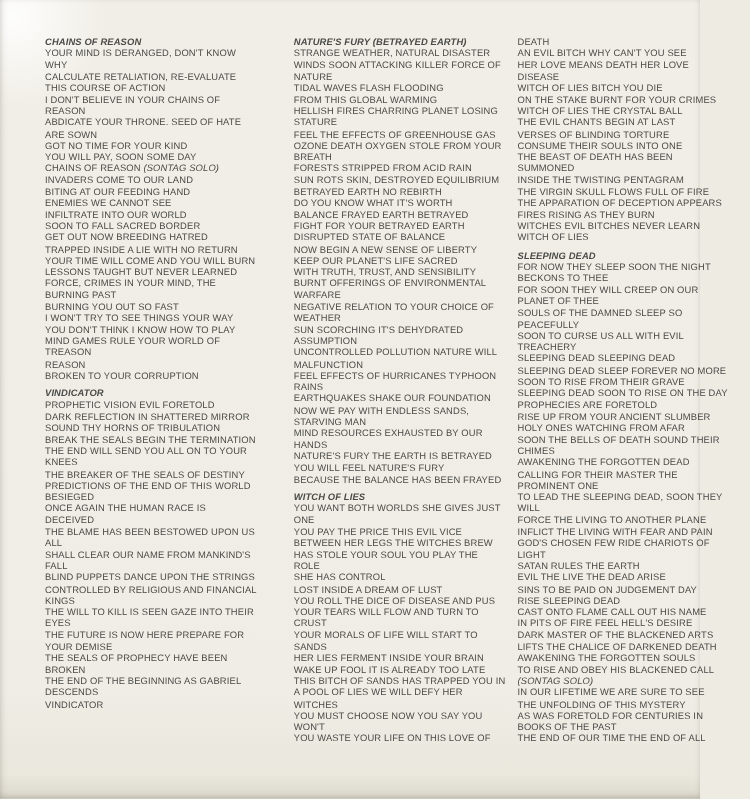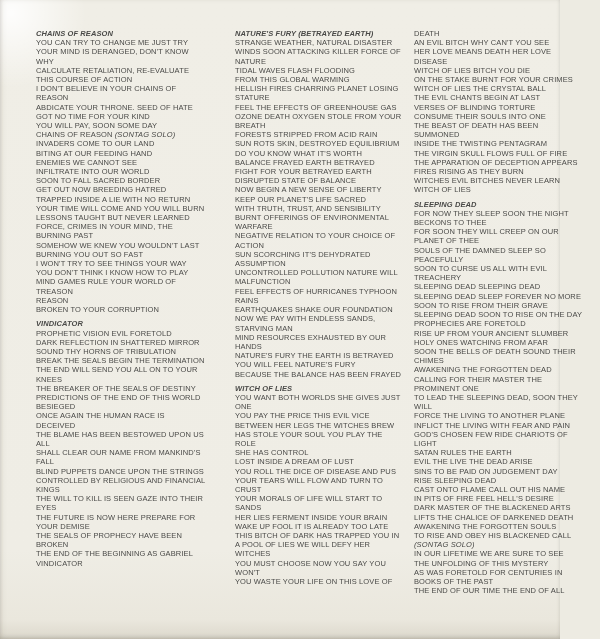--- a/index.html
+++ b/index.html
@@ -49,43 +49,42 @@
     font-style: italic;
   }
 </style>
 </head>
 <body>
 
 <div class="page">
   <div class="column c1">
       <div class="block">
         <div class="heading">CHAINS OF REASON</div>
-        <div class="line">YOU CAN TRY TO CHANGE ME JUST TRY</div>
         <div class="line">YOUR MIND IS DERANGED, DON'T KNOW</div>
         <div class="line">WHY</div>
         <div class="line">CALCULATE RETALIATION, RE-EVALUATE</div>
         <div class="line">THIS COURSE OF ACTION</div>
         <div class="line">I DON'T BELIEVE IN YOUR CHAINS OF</div>
         <div class="line">REASON</div>
         <div class="line">ABDICATE YOUR THRONE. SEED OF HATE</div>
+        <div class="line">ARE SOWN</div>
         <div class="line">GOT NO TIME FOR YOUR KIND</div>
         <div class="line">YOU WILL PAY, SOON SOME DAY</div>
         <div class="line">CHAINS OF REASON <em>(SONTAG SOLO)</em></div>
         <div class="line">INVADERS COME TO OUR LAND</div>
         <div class="line">BITING AT OUR FEEDING HAND</div>
         <div class="line">ENEMIES WE CANNOT SEE</div>
         <div class="line">INFILTRATE INTO OUR WORLD</div>
         <div class="line">SOON TO FALL SACRED BORDER</div>
         <div class="line">GET OUT NOW BREEDING HATRED</div>
         <div class="line">TRAPPED INSIDE A LIE WITH NO RETURN</div>
         <div class="line">YOUR TIME WILL COME AND YOU WILL BURN</div>
         <div class="line">LESSONS TAUGHT BUT NEVER LEARNED</div>
         <div class="line">FORCE, CRIMES IN YOUR MIND, THE</div>
         <div class="line">BURNING PAST</div>
-        <div class="line">SOMEHOW WE KNEW YOU WOULDN'T LAST</div>
         <div class="line">BURNING YOU OUT SO FAST</div>
         <div class="line">I WON'T TRY TO SEE THINGS YOUR WAY</div>
         <div class="line">YOU DON'T THINK I KNOW HOW TO PLAY</div>
         <div class="line">MIND GAMES RULE YOUR WORLD OF</div>
         <div class="line">TREASON</div>
         <div class="line">REASON</div>
         <div class="line">BROKEN TO YOUR CORRUPTION</div>
       </div>
       <div class="block">
         <div class="heading">VINDICATOR</div>
@@ -107,49 +106,51 @@
         <div class="line">BLIND PUPPETS DANCE UPON THE STRINGS</div>
         <div class="line">CONTROLLED BY RELIGIOUS AND FINANCIAL</div>
         <div class="line">KINGS</div>
         <div class="line">THE WILL TO KILL IS SEEN GAZE INTO THEIR</div>
         <div class="line">EYES</div>
         <div class="line">THE FUTURE IS NOW HERE PREPARE FOR</div>
         <div class="line">YOUR DEMISE</div>
         <div class="line">THE SEALS OF PROPHECY HAVE BEEN</div>
         <div class="line">BROKEN</div>
         <div class="line">THE END OF THE BEGINNING AS GABRIEL</div>
+        <div class="line">DESCENDS</div>
         <div class="line">VINDICATOR</div>
       </div>
     </div>
   <div class="column c2">
       <div class="block">
         <div class="heading">NATURE'S FURY (BETRAYED EARTH)</div>
         <div class="line">STRANGE WEATHER, NATURAL DISASTER</div>
         <div class="line">WINDS SOON ATTACKING KILLER FORCE OF</div>
         <div class="line">NATURE</div>
         <div class="line">TIDAL WAVES FLASH FLOODING</div>
         <div class="line">FROM THIS GLOBAL WARMING</div>
         <div class="line">HELLISH FIRES CHARRING PLANET LOSING</div>
         <div class="line">STATURE</div>
         <div class="line">FEEL THE EFFECTS OF GREENHOUSE GAS</div>
         <div class="line">OZONE DEATH OXYGEN STOLE FROM YOUR</div>
         <div class="line">BREATH</div>
         <div class="line">FORESTS STRIPPED FROM ACID RAIN</div>
         <div class="line">SUN ROTS SKIN, DESTROYED EQUILIBRIUM</div>
+        <div class="line">BETRAYED EARTH NO REBIRTH</div>
         <div class="line">DO YOU KNOW WHAT IT'S WORTH</div>
         <div class="line">BALANCE FRAYED EARTH BETRAYED</div>
         <div class="line">FIGHT FOR YOUR BETRAYED EARTH</div>
         <div class="line">DISRUPTED STATE OF BALANCE</div>
         <div class="line">NOW BEGIN A NEW SENSE OF LIBERTY</div>
         <div class="line">KEEP OUR PLANET'S LIFE SACRED</div>
         <div class="line">WITH TRUTH, TRUST, AND SENSIBILITY</div>
         <div class="line">BURNT OFFERINGS OF ENVIRONMENTAL</div>
         <div class="line">WARFARE</div>
         <div class="line">NEGATIVE RELATION TO YOUR CHOICE OF</div>
-        <div class="line">ACTION</div>
+        <div class="line">WEATHER</div>
         <div class="line">SUN SCORCHING IT'S DEHYDRATED</div>
         <div class="line">ASSUMPTION</div>
         <div class="line">UNCONTROLLED POLLUTION NATURE WILL</div>
         <div class="line">MALFUNCTION</div>
         <div class="line">FEEL EFFECTS OF HURRICANES TYPHOON</div>
         <div class="line">RAINS</div>
         <div class="line">EARTHQUAKES SHAKE OUR FOUNDATION</div>
         <div class="line">NOW WE PAY WITH ENDLESS SANDS,</div>
         <div class="line">STARVING MAN</div>
         <div class="line">MIND RESOURCES EXHAUSTED BY OUR</div>
@@ -168,21 +169,21 @@
         <div class="line">ROLE</div>
         <div class="line">SHE HAS CONTROL</div>
         <div class="line">LOST INSIDE A DREAM OF LUST</div>
         <div class="line">YOU ROLL THE DICE OF DISEASE AND PUS</div>
         <div class="line">YOUR TEARS WILL FLOW AND TURN TO</div>
         <div class="line">CRUST</div>
         <div class="line">YOUR MORALS OF LIFE WILL START TO</div>
         <div class="line">SANDS</div>
         <div class="line">HER LIES FERMENT INSIDE YOUR BRAIN</div>
         <div class="line">WAKE UP FOOL IT IS ALREADY TOO LATE</div>
-        <div class="line">THIS BITCH OF DARK HAS TRAPPED YOU IN</div>
+        <div class="line">THIS BITCH OF SANDS HAS TRAPPED YOU IN</div>
         <div class="line">A POOL OF LIES WE WILL DEFY HER</div>
         <div class="line">WITCHES</div>
         <div class="line">YOU MUST CHOOSE NOW YOU SAY YOU</div>
         <div class="line">WON'T</div>
         <div class="line">YOU WASTE YOUR LIFE ON THIS LOVE OF</div>
       </div>
     </div>
   <div class="column c3">
       <div class="block">
         <div class="line">DEATH</div>

